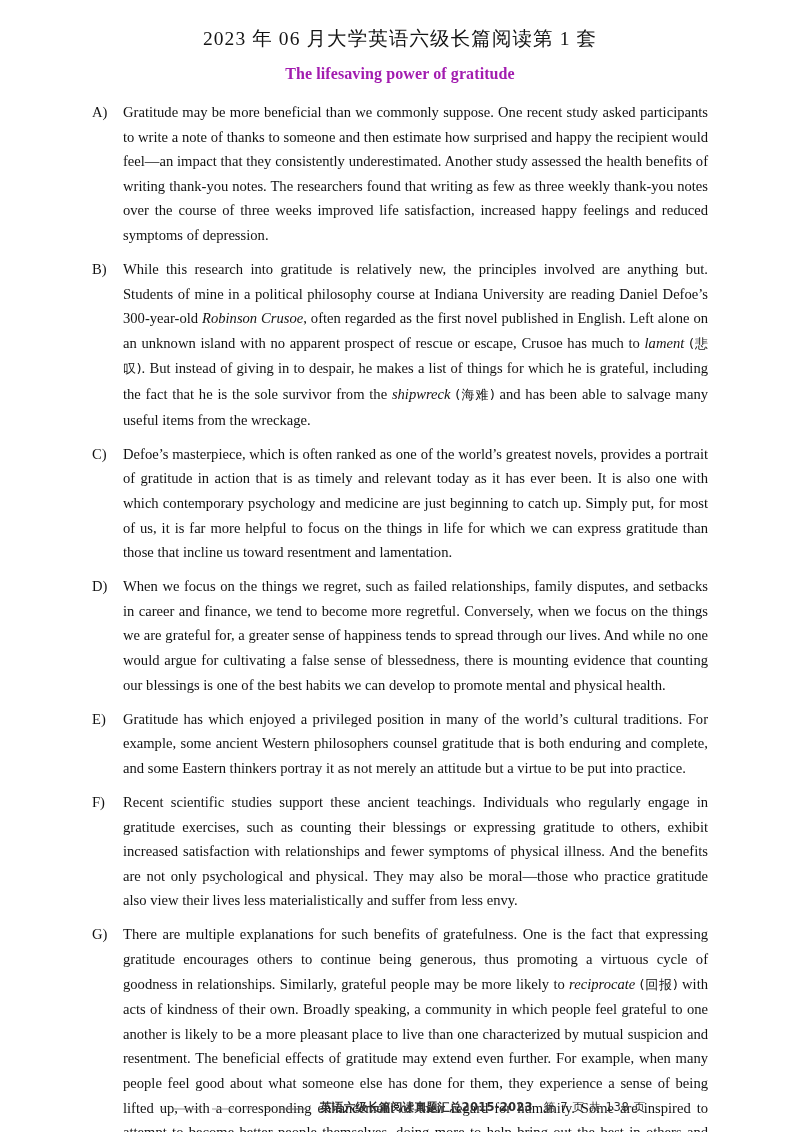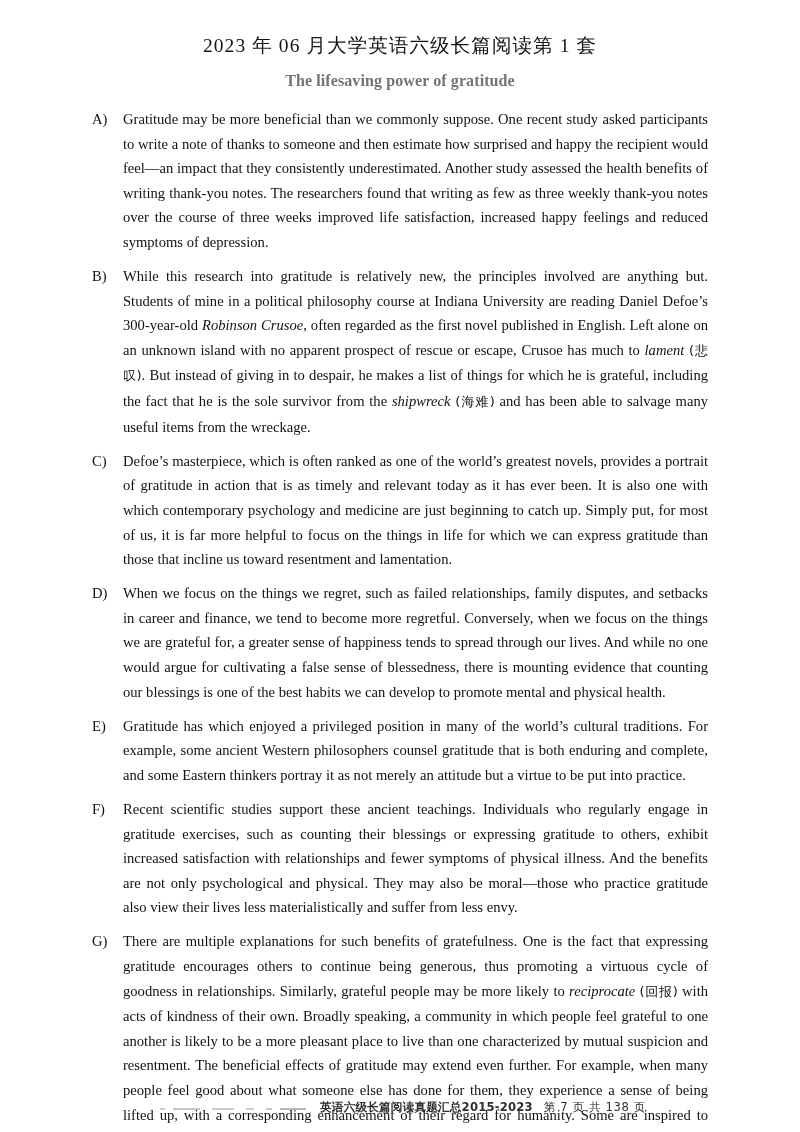--- a/index.html
+++ b/index.html
@@ -20,36 +20,36 @@
     position: absolute;
     left: 0;
     top: 0;
     width: 800px;
     height: 1132px;
     background: #ffffff;
   }
 
   .doc-title {
     margin: 0;
-    padding-top: 32px;
+    padding-top: 25px;
     text-align: center;
     font-size: 19.5px;
     font-weight: normal;
     letter-spacing: 1.1px;
     color: #141414;
     font-family: "Liberation Serif", "DejaVu Serif", serif;
   }
 
   .doc-subtitle {
     margin: 0;
     padding-top: 13px;
     text-align: center;
     font-size: 16px;
     font-weight: bold;
-    color: #737373;
+    color: #a21caf;
     letter-spacing: 0.1px;
   }
 
   .body-block {
     margin: 0;
     padding: 17px 92px 0 92px;
   }
 
   .para {
     position: relative;

